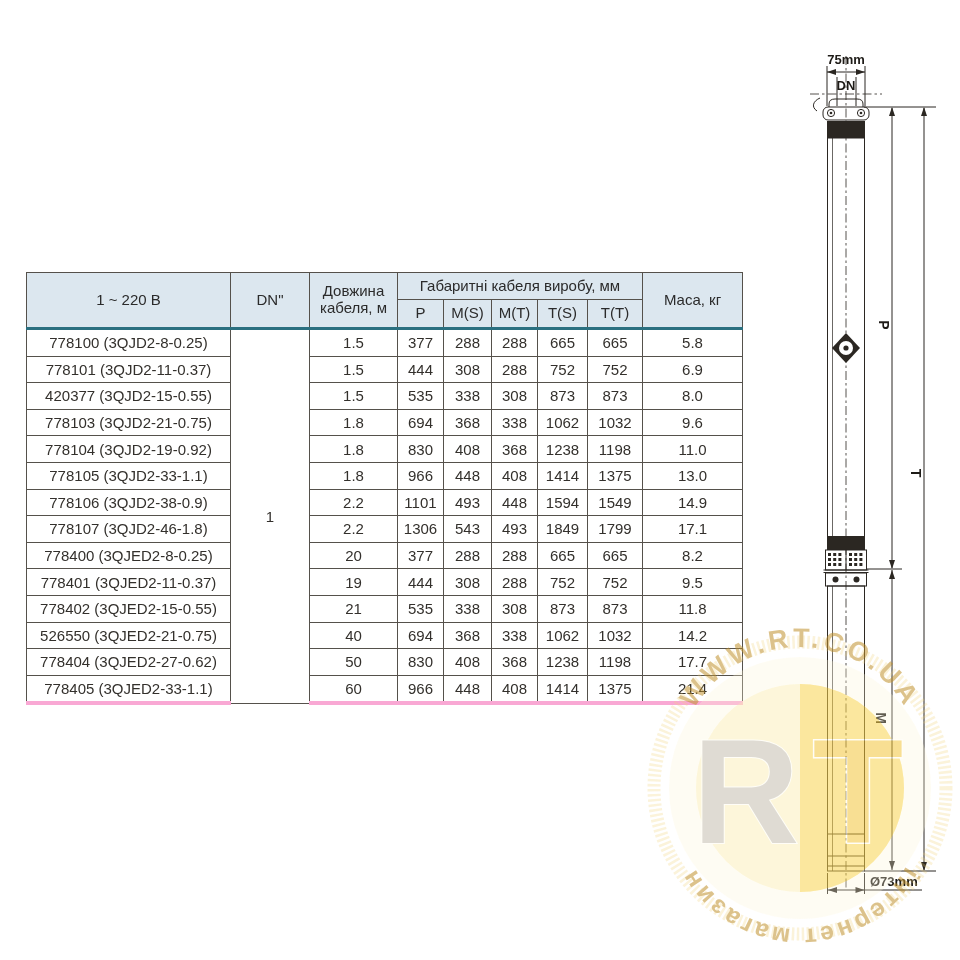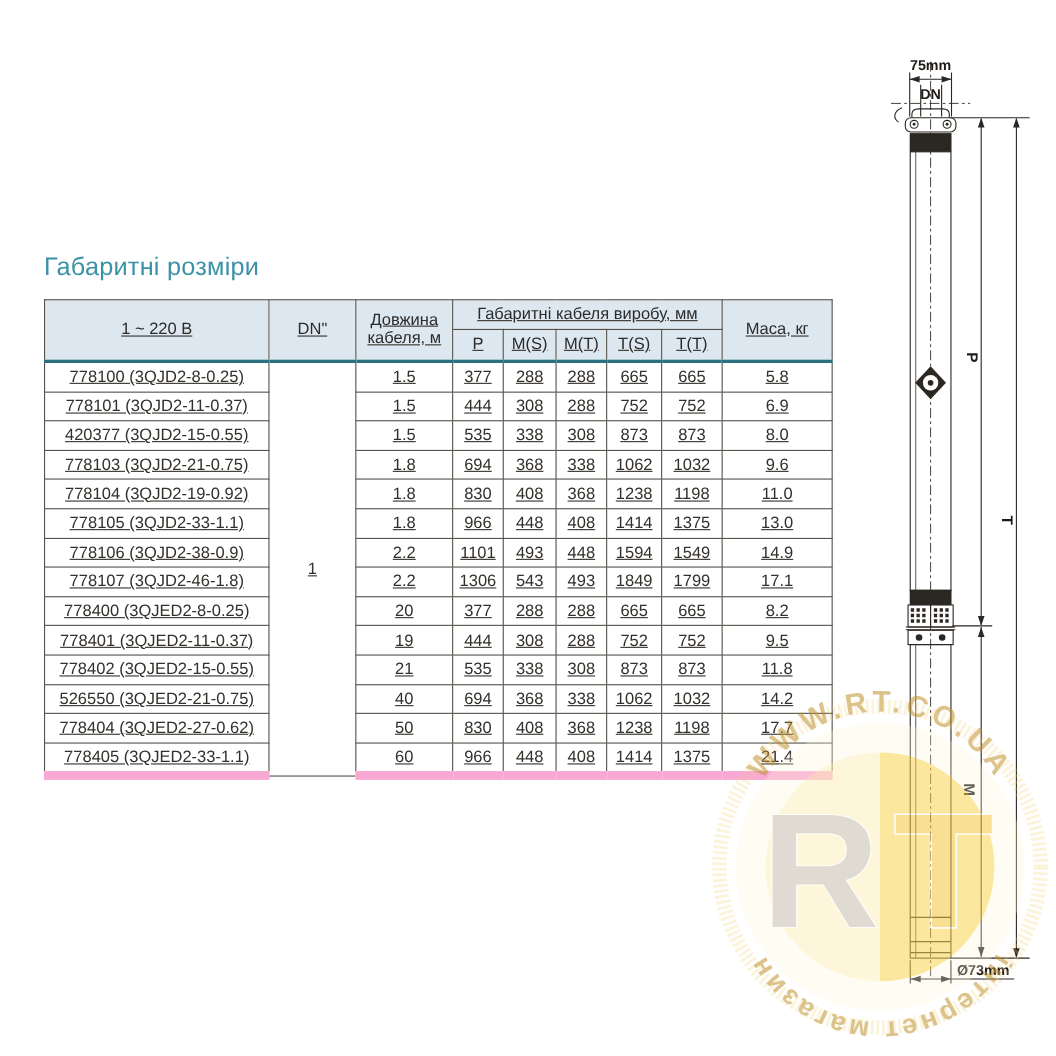--- a/index.html
+++ b/index.html
@@ -1,30 +1,30 @@
 <!DOCTYPE html>
 <html><head>
 <meta charset="utf-8">
 <style>
   html,body{margin:0;padding:0;background:#fff;}
   #stage{position:relative;width:960px;height:960px;background:#ffffff;overflow:hidden;
          font-family:"Liberation Sans",sans-serif;}
   .page-title{position:absolute;left:40px;top:229px;font-size:23px;color:#3b92a6;letter-spacing:.2px;}
   
-  table.spec{position:absolute;left:40px;top:272px;width:716px;border-collapse:collapse;
-             table-layout:fixed;color:#33302c;text-decoration:underline;}
+  table.spec{position:absolute;left:26px;top:272px;width:716px;border-collapse:collapse;
+             table-layout:fixed;color:#33302c;}
   table.spec th,table.spec td{border:1px solid #55514b;text-align:center;padding:0 2px;
              overflow:hidden;white-space:nowrap;}
   table.spec thead th{background:#dce7ef;font-weight:400;font-size:15px;color:#2b2b2b;line-height:1.12;}
   table.spec thead tr.r1{height:27px;}
   table.spec thead tr.r2{height:29px;}
   table.spec th.wrap{white-space:normal;}
   table.spec th.span2, table.spec tr.r2 th{border-bottom:3px solid #2b7080;}
   table.spec tbody td{height:25.6px;font-size:15px;}
-  table.spec tbody tr:last-child td{border-bottom:8px solid #f9a8d4;}
+  table.spec tbody tr:last-child td{border-bottom:4px solid #f9a8d4;}
   
   svg.pump{position:absolute;left:790px;top:40px;width:170px;height:860px;}
   .ln{stroke:#2b2722;fill:none;stroke-width:1;}
   .lnt{stroke:#2b2722;fill:none;stroke-width:.7;}
   .cl{stroke:#2b2722;fill:none;stroke-width:.8;stroke-dasharray:9 3 2.5 3;}
   .fillk{fill:#2b2722;stroke:none;}
   .meshln{stroke:#2b2722;fill:none;stroke-width:3.2;stroke-dasharray:3 2.2;}
   .dtx{font-family:"Liberation Sans",sans-serif;font-size:13px;font-weight:700;fill:#1e1b17;}
   .dlbl{font-family:"Liberation Sans",sans-serif;font-size:14px;font-weight:700;fill:#1e1b17;}
   
@@ -33,21 +33,20 @@
   .wm-r{font-family:"Liberation Sans",sans-serif;font-weight:700;font-size:148px;fill:#c6bfb0;
         stroke:#fffdf2;stroke-width:2;paint-order:stroke;text-anchor:middle;}
   .wm-t{font-family:"Liberation Sans",sans-serif;font-weight:700;font-size:148px;fill:#f3c63c;
         stroke:#fffdf2;stroke-width:3;paint-order:stroke;text-anchor:middle;}
 </style>
 </head>
 <body>
 
 <div id="stage">
 
-  <div class="page-title">Габаритні розміри</div>
 
   <table class="spec">
     <colgroup>
       <col style="width:204px">
         <col style="width:79px">
         <col style="width:88px">
       <col style="width:46px">
         <col style="width:48px">
         <col style="width:46px">
       <col style="width:50px">

